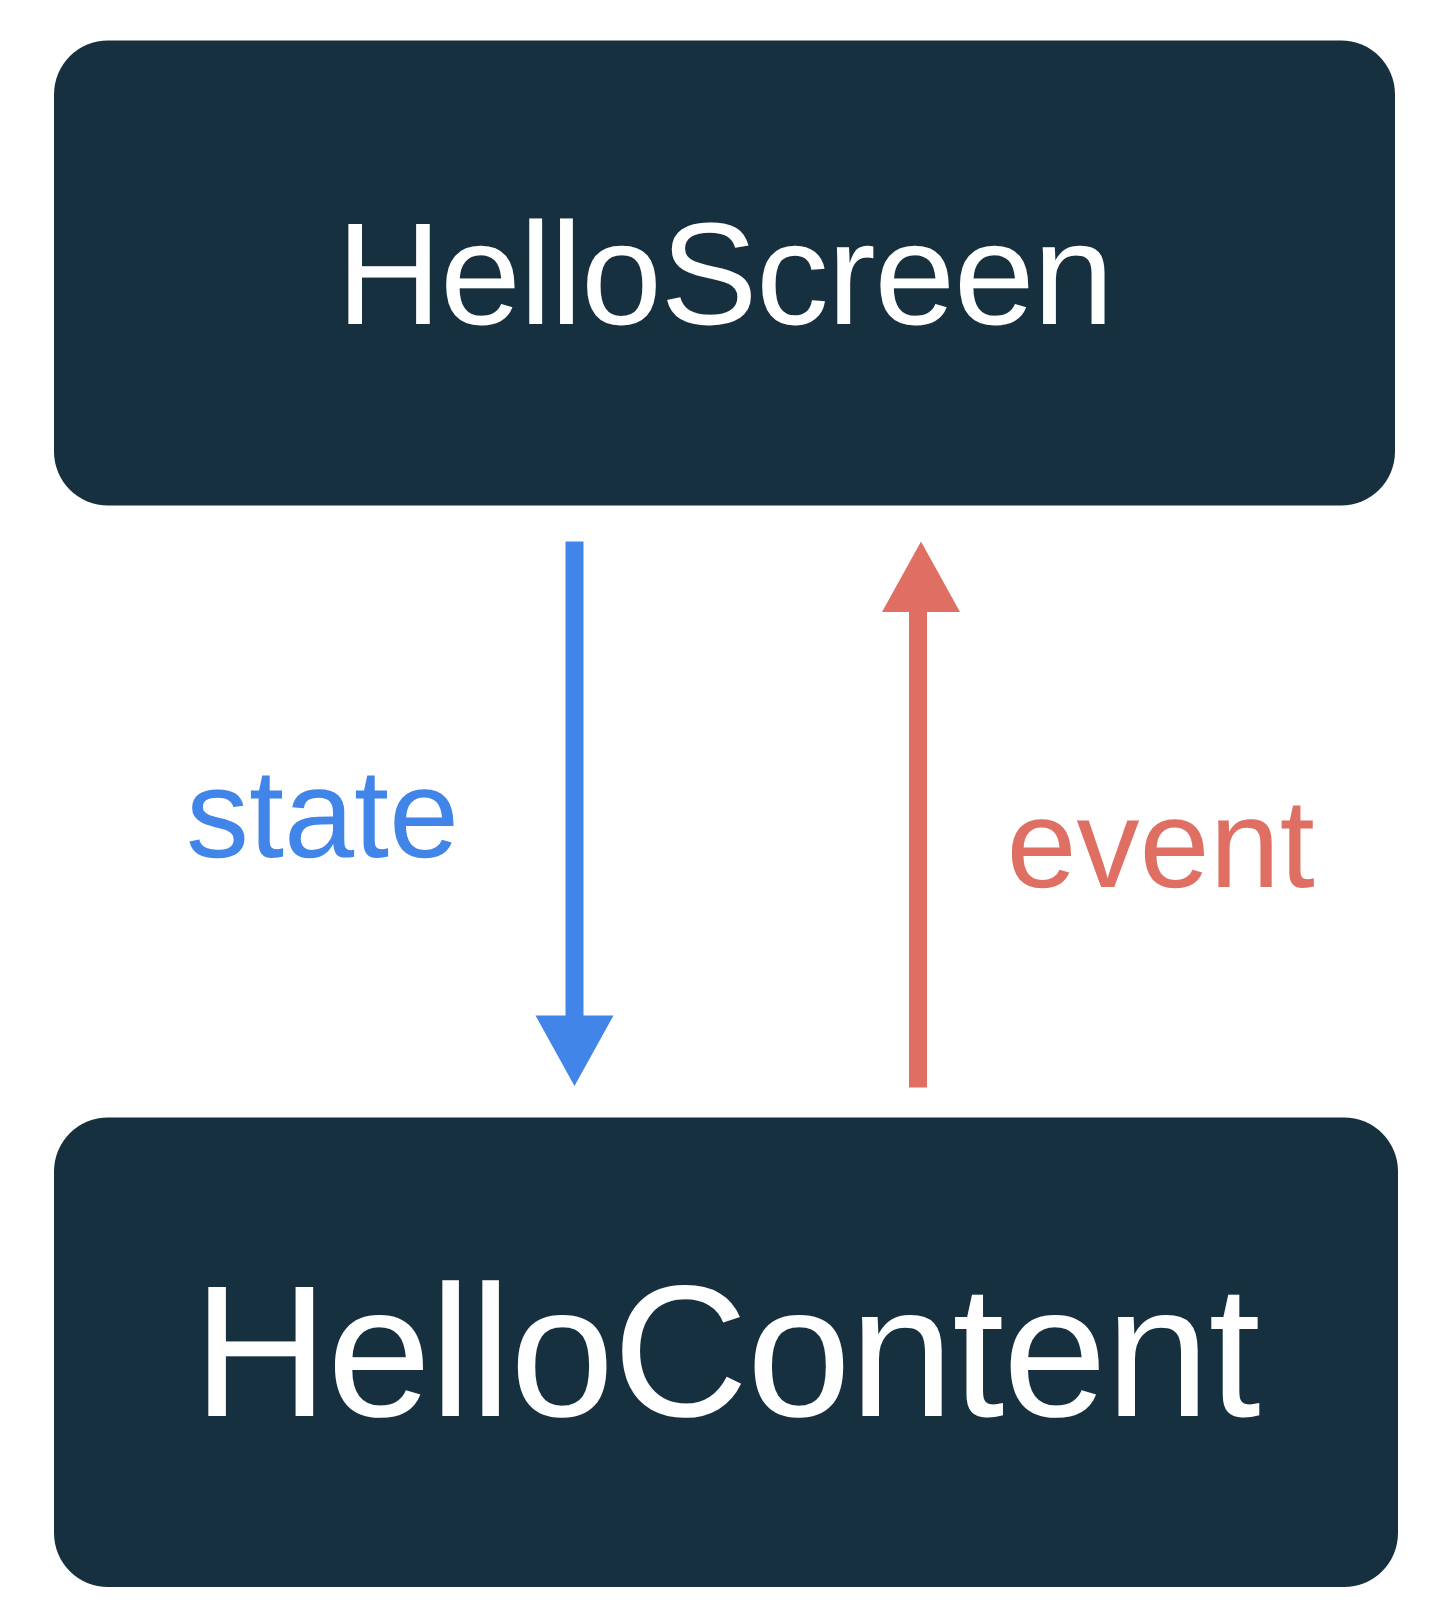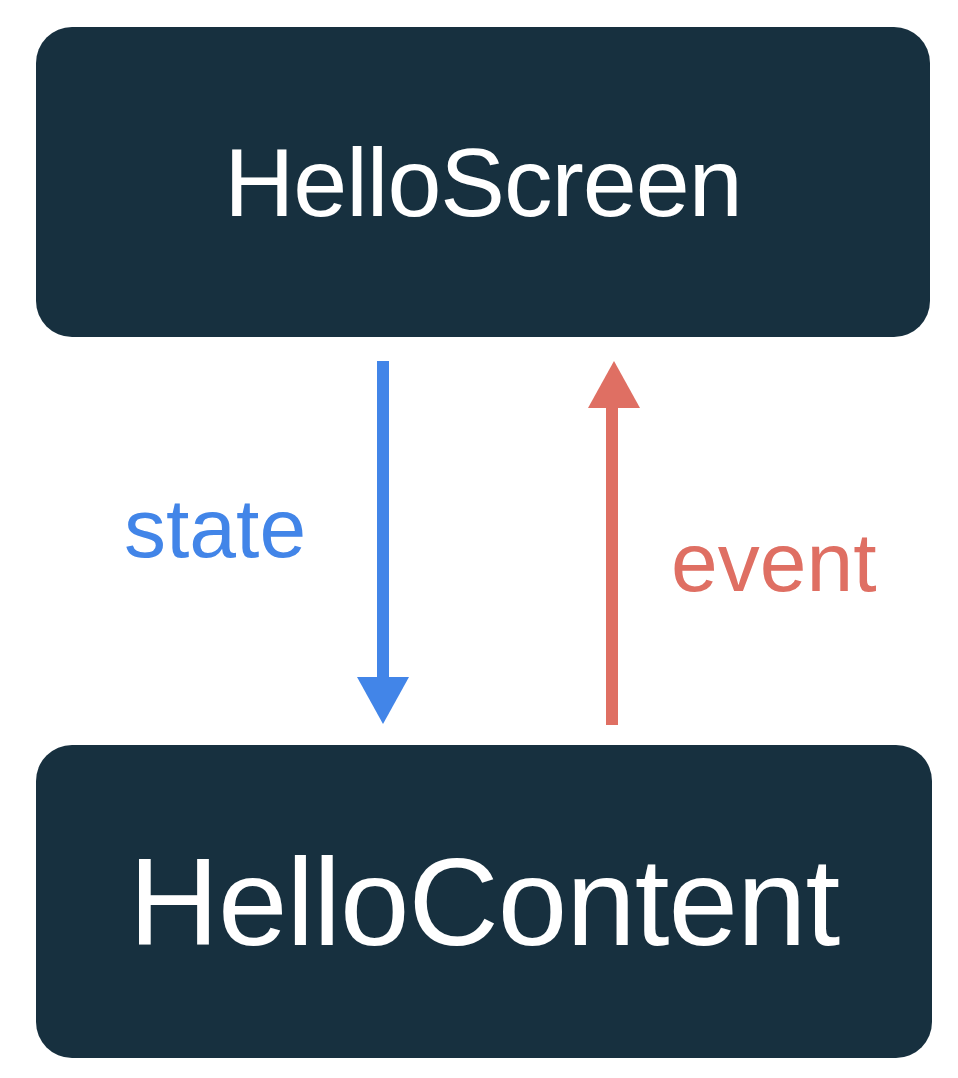--- a/index.html
+++ b/index.html
@@ -75,21 +75,21 @@
     position: absolute;
     font-family: "Liberation Sans", sans-serif;
     font-weight: 400;
     font-size: 84px;
     line-height: 1;
     white-space: nowrap;
     user-select: none;
   }
   #edge-label-state {
     left: 124px;
-    top: 486px;
+    top: 500px;
     color: #4285E8;
   }
   #edge-label-event {
     left: 671px;
     top: 520px;
     color: #DF6F63;
   }
 </style>
 </head>
 <body>

